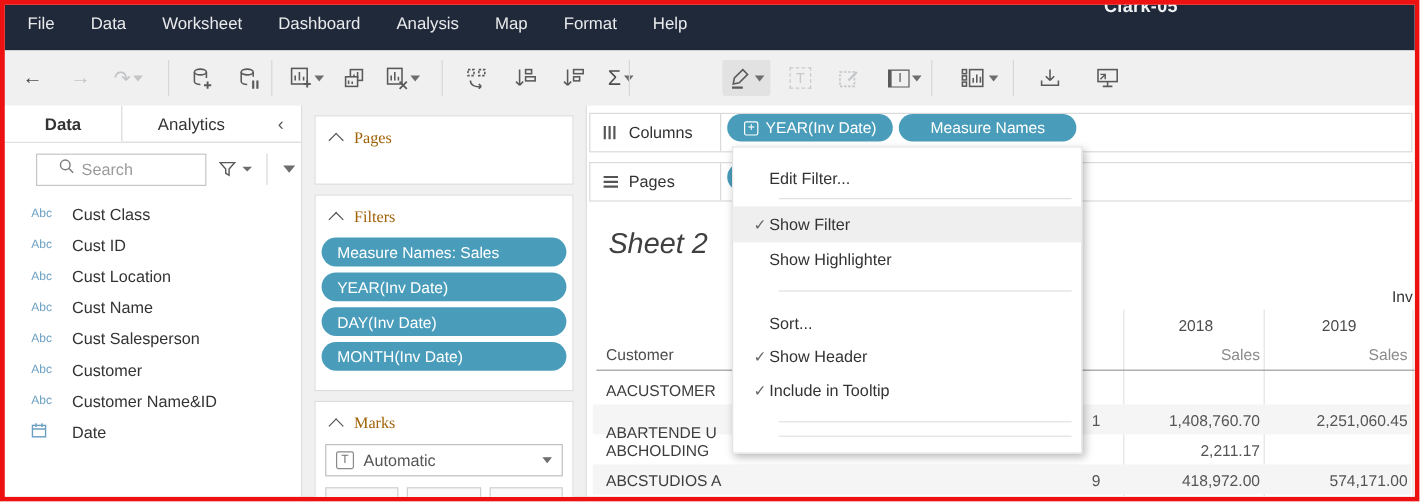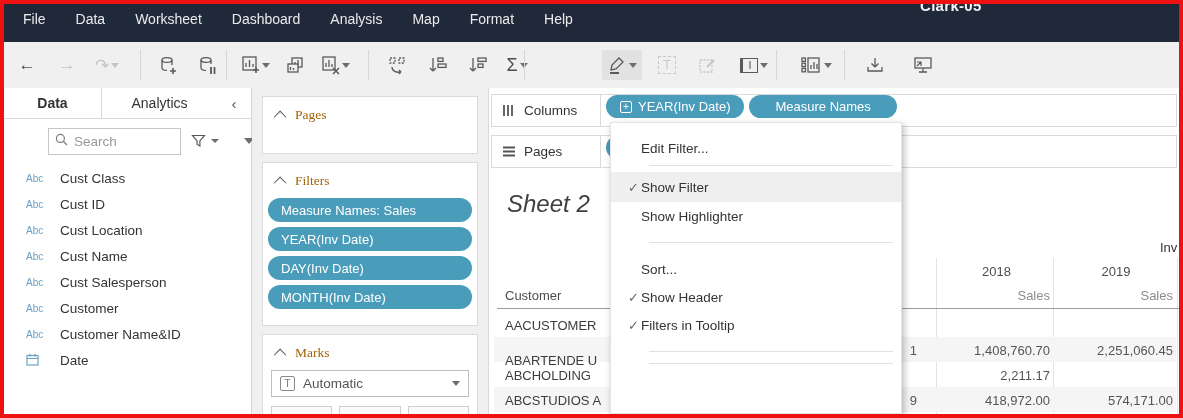--- a/index.html
+++ b/index.html
@@ -37,21 +37,21 @@
                border-right:1px solid #d6d6d6; }
   .tabs { display:flex; height:31px; border-bottom:1px solid #d9d9d9; align-items:stretch; }
   .tab { font-size:14px; color:#333; display:flex; align-items:center; justify-content:center; }
   .tab.active { width:98px; font-weight:bold; background:#fff; border-right:1px solid #d9d9d9; }
   .tab.idle { flex:1; color:#333; }
   .collapse { width:34px; display:flex; align-items:center; justify-content:center; color:#555; font-size:15px; }
   .dsrow { height:39px; display:flex; align-items:center; padding-left:10px; gap:8px;
            border-bottom:1px solid #d9d9d9; font-size:13.5px; color:#333; }
   .searchrow { height:44px; display:flex; align-items:center; padding-left:26px; }
   .searchbox { width:142px; height:27px; border:1px solid #c6c6c6; display:flex; align-items:center;
-               padding:0 6px; gap:6px; background:#fff;margin-left:18px; }
+               padding:0 18px; gap:6px; background:#fff; }
   .searchbox input { border:none; outline:none; width:100px; font-size:13.5px; color:#333;
                      font-family:"Liberation Sans", sans-serif; background:transparent; }
   .searchbox input::placeholder { color:#9a9a9a; }
   .fieldlist { padding-top:2px; }
   .field { height:26px; display:flex; align-items:center; }
   .ficon { width:34px; margin-left:22px; color:#6ba0c2; font-size:10px; text-align:left; }
   .flabel { font-size:13.5px; color:#333; }
 
   
   .midpanel { position:absolute; left:248px; top:84px; width:236px; bottom:0; background:#f0f0f0; }
@@ -80,21 +80,21 @@
            padding:0 14px; gap:6px; margin-left:5px; white-space:nowrap; }
   .plus-box { width:12px; height:12px; border:1px solid #fff; border-radius:2px; font-size:10px;
               line-height:10px; display:flex; align-items:center; justify-content:center; }
   .sheet-title { position:absolute; left:18px; top:102px; font-size:24px; color:#404040;font-style:italic; }
   .tline { position:absolute; background:#e3e3e3; }
   .txt { position:absolute; font-size:13px; color:#555; white-space:nowrap; }
   .band { position:absolute; left:5px; right:3px; height:25px; background:#f5f5f6; }
   .rcell { position:absolute; text-align:right; font-size:13px; color:#555; }
 
   
-  .ctxmenu { position:absolute; left:606px; top:118px; width:292px; height:292px; background:#fff;
+  .ctxmenu { position:absolute; left:606px; top:118px; width:292px; height:256px; background:#fff;
              box-shadow:2px 3px 7px rgba(0,0,0,.28); border:1px solid #e4e4e4; padding-top:8px; z-index:50; }
   .mi { display:flex; align-items:center; font-size:13.5px; color:#333; }
   .mi .chk { width:30px; padding-left:17px; color:#666; font-size:13px; }
   .msep { height:1px; background:#e0e0e0; margin:0 8px 0 38px; }
   .hl { background:#efefef; }
 </style>
 </head>
 <body>
 
 <div class="screen">
@@ -428,19 +428,19 @@
     <div class="mi" style="height:28px;margin-top:12px;">
       <span class="chk"></span>
       <span>Sort...</span>
     </div>
     <div class="mi" style="height:28px;">
       <span class="chk">✓</span>
       <span>Show Header</span>
     </div>
     <div class="mi" style="height:28px;">
       <span class="chk">✓</span>
-      <span>Filters in Tooltip</span>
+      <span>Include in Tooltip</span>
     </div>
     <div class="msep" style="margin-top:12px;"></div>
     <div class="msep" style="margin-top:11px;"></div>
   </div>
 
 </div>
 
 </body></html>

